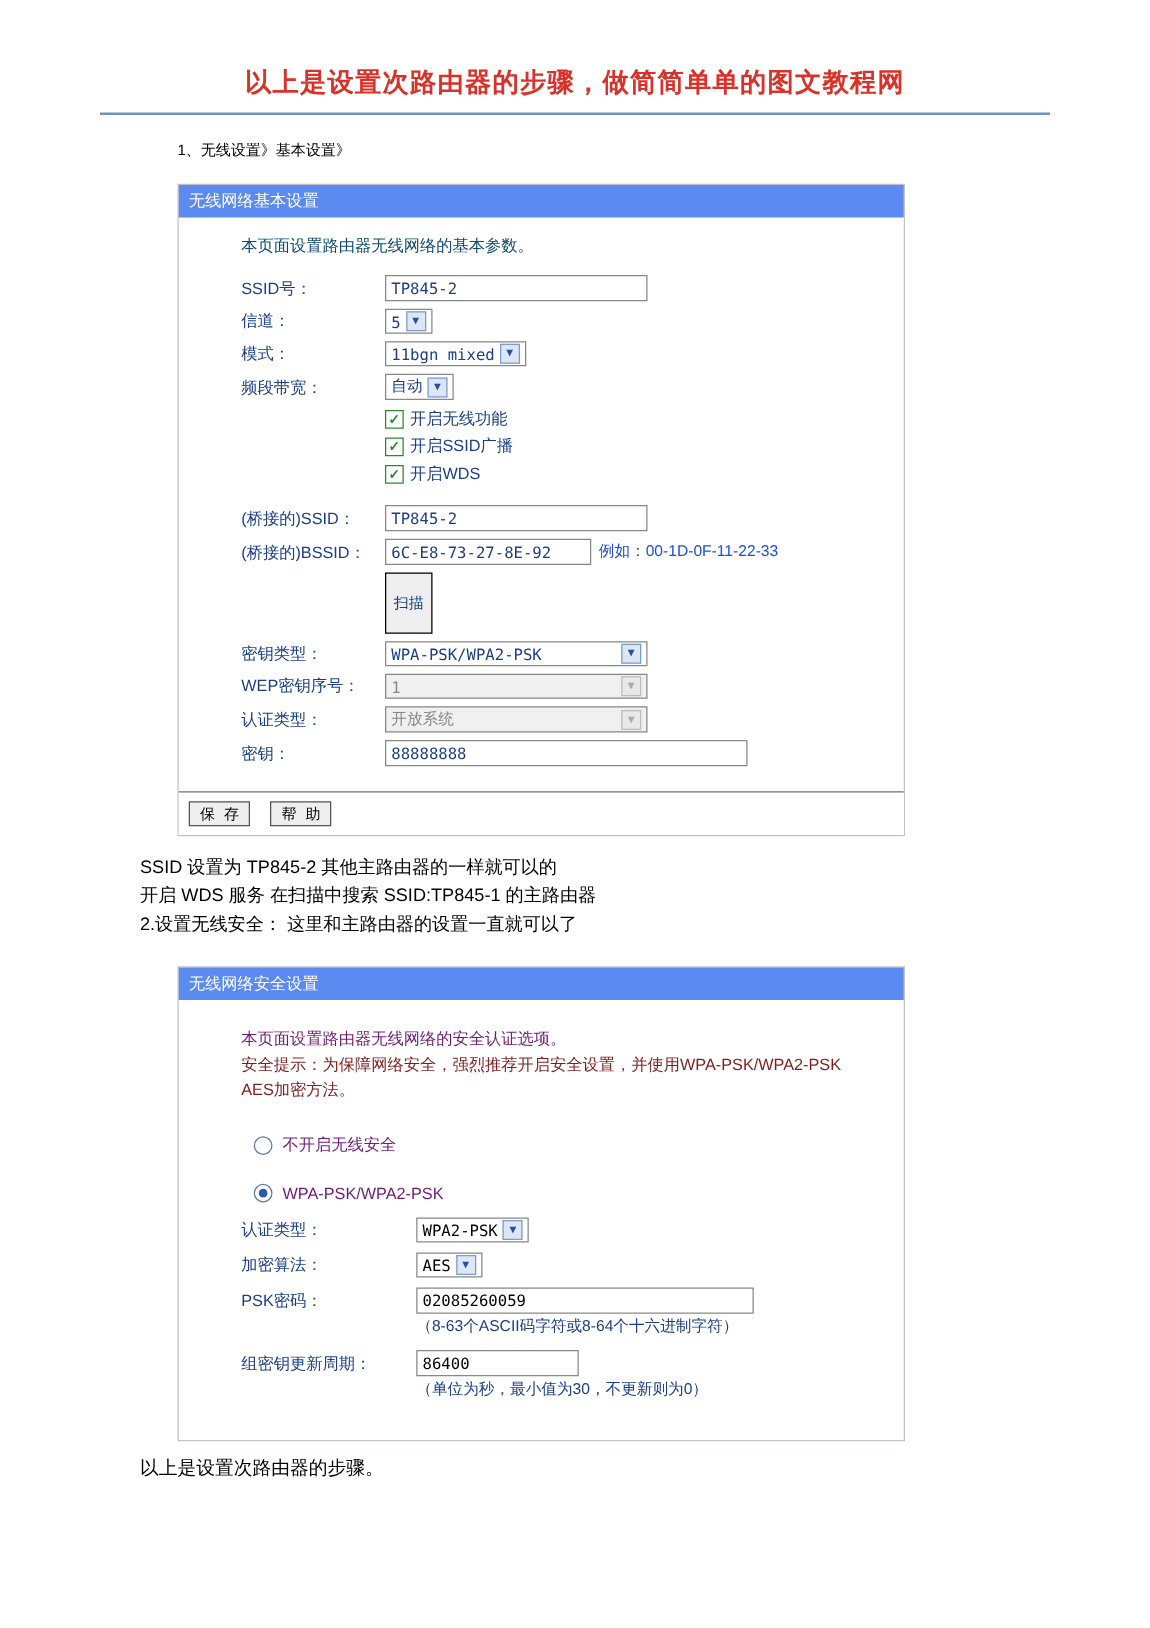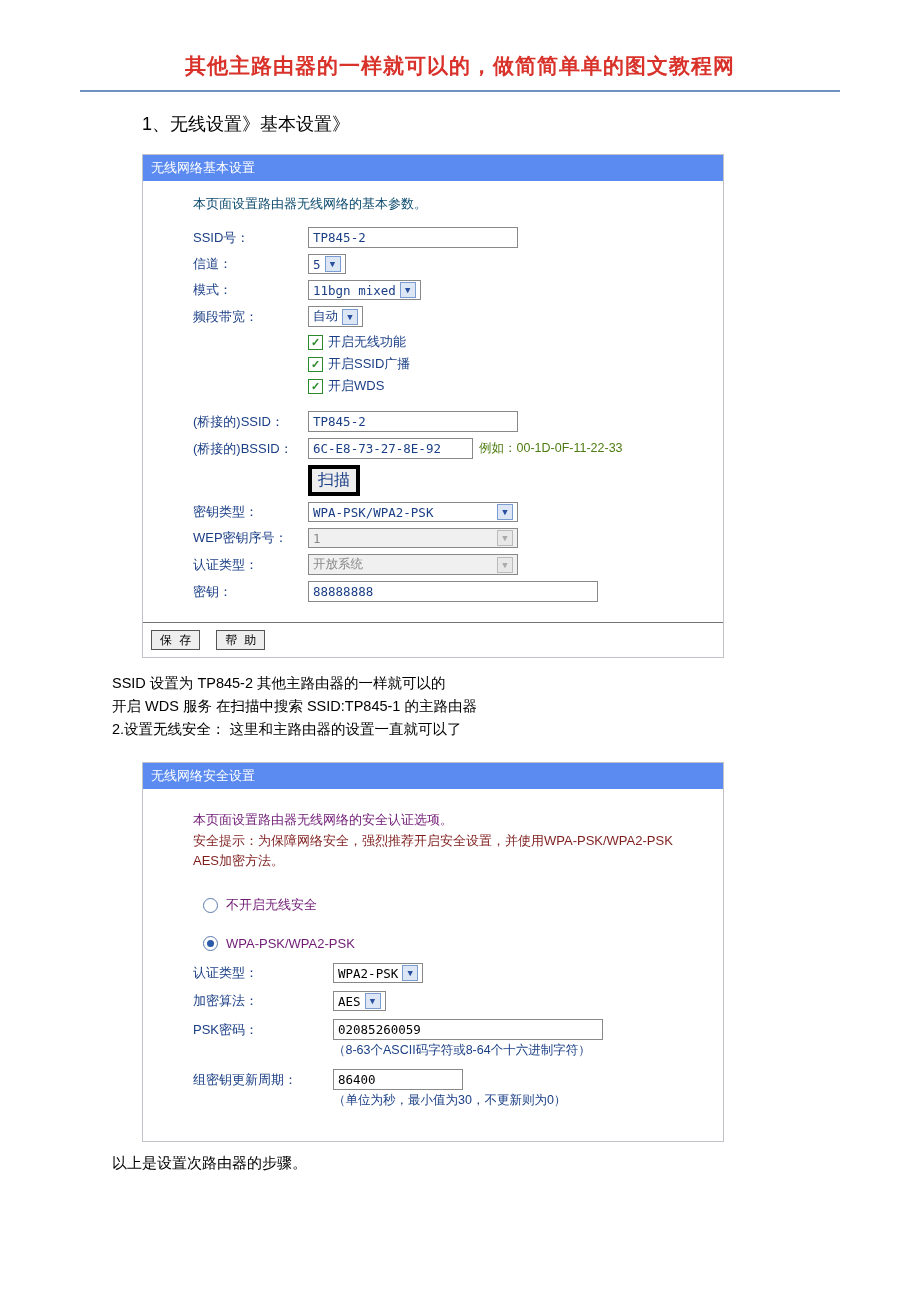--- a/index.html
+++ b/index.html
@@ -22,21 +22,21 @@
     padding: 12px 0 10px 0;
     border-bottom: 2px solid #6f92c0;
     letter-spacing: 1px;
     font-family: "SimSun","宋体",serif;
   }
   .indent-block {
     margin-left: 62px;
     margin-top: 20px;
   }
   .step-text {
-    font-size: 18px;
+    font-size: 12px;
     margin: 0 0 18px 0;
   }
   .panel {
     border: 1px solid #c0c4c8;
     width: 580px;
     background: #fff;
   }
   .panel-header {
     background: #5b8bf0;
     color: #fff;
@@ -103,24 +103,24 @@
     font-weight:bold;
   }
   .btn {
     border:1px solid #555;
     background:#eee;
     font-size:12px;
     padding:2px 8px;
     font-family:"SimSun",monospace;
   }
   .btn-small {
-    border:4px solid #000000;
+    border:1px solid #000000;
     background:#eee;
-    font-size:16px;
-    padding:1px 6px;
+    font-size:12px;
+    padding:15px 6px;
     font-family:"SimSun",monospace;
   }
   .panel-footer {
     border-top:1px solid #737373;
     background:#fff;
     padding:8px;
   }
   .explain {
     font-size: 14.5px;
     line-height: 1.6;
@@ -166,21 +166,21 @@
     letter-spacing:2px;
     font-family:"SimHei","黑体",sans-serif;
     display:inline-flex; align-items:center;
   }
   .tm { font-size:9px; vertical-align:top; margin-left:2px; color:#666;}
 </style>
 </head>
 <body>
 
 <div class="page">
-  <div class="title-bar">其他主路由器的一样就可以的，做简简单单的图文教程网</div>
+  <div class="title-bar">以上是设置次路由器的步骤，做简简单单的图文教程网</div>
 
   <div class="indent-block">
     <div class="step-text">1、无线设置》基本设置》</div>
 
     <div class="panel">
       <div class="panel-header">无线网络基本设置</div>
       <div class="panel-body">
         <div class="desc-black">本页面设置路由器无线网络的基本参数。</div>
 
         <div class="row">
@@ -222,21 +222,21 @@
           <span>开启WDS</span>
         </div>
 
         <div class="row">
           <span class="lbl">(桥接的)SSID：</span>
           <span class="txtinput" style="width:200px">TP845-2</span>
         </div>
         <div class="row">
           <span class="lbl">(桥接的)BSSID：</span>
           <span class="txtinput" style="width:155px">6C-E8-73-27-8E-92</span>
-          <span style="margin-left:6px;color:#4d7c0f;font-size:12.5px">例如：00-1D-0F-11-22-33</span>
+          <span style="margin-left:6px;color:#1d4ed8;font-size:12.5px">例如：00-1D-0F-11-22-33</span>
         </div>
         <div class="row" style="margin-left:115px;">
           <span class="btn-small">扫描</span>
         </div>
         <div class="row">
           <span class="lbl">密钥类型：</span>
           <span class="sel" style="width:200px;justify-content:space-between">
             <span>WPA-PSK/WPA2-PSK</span>
             <span class="chev">▼</span>
           </span>

